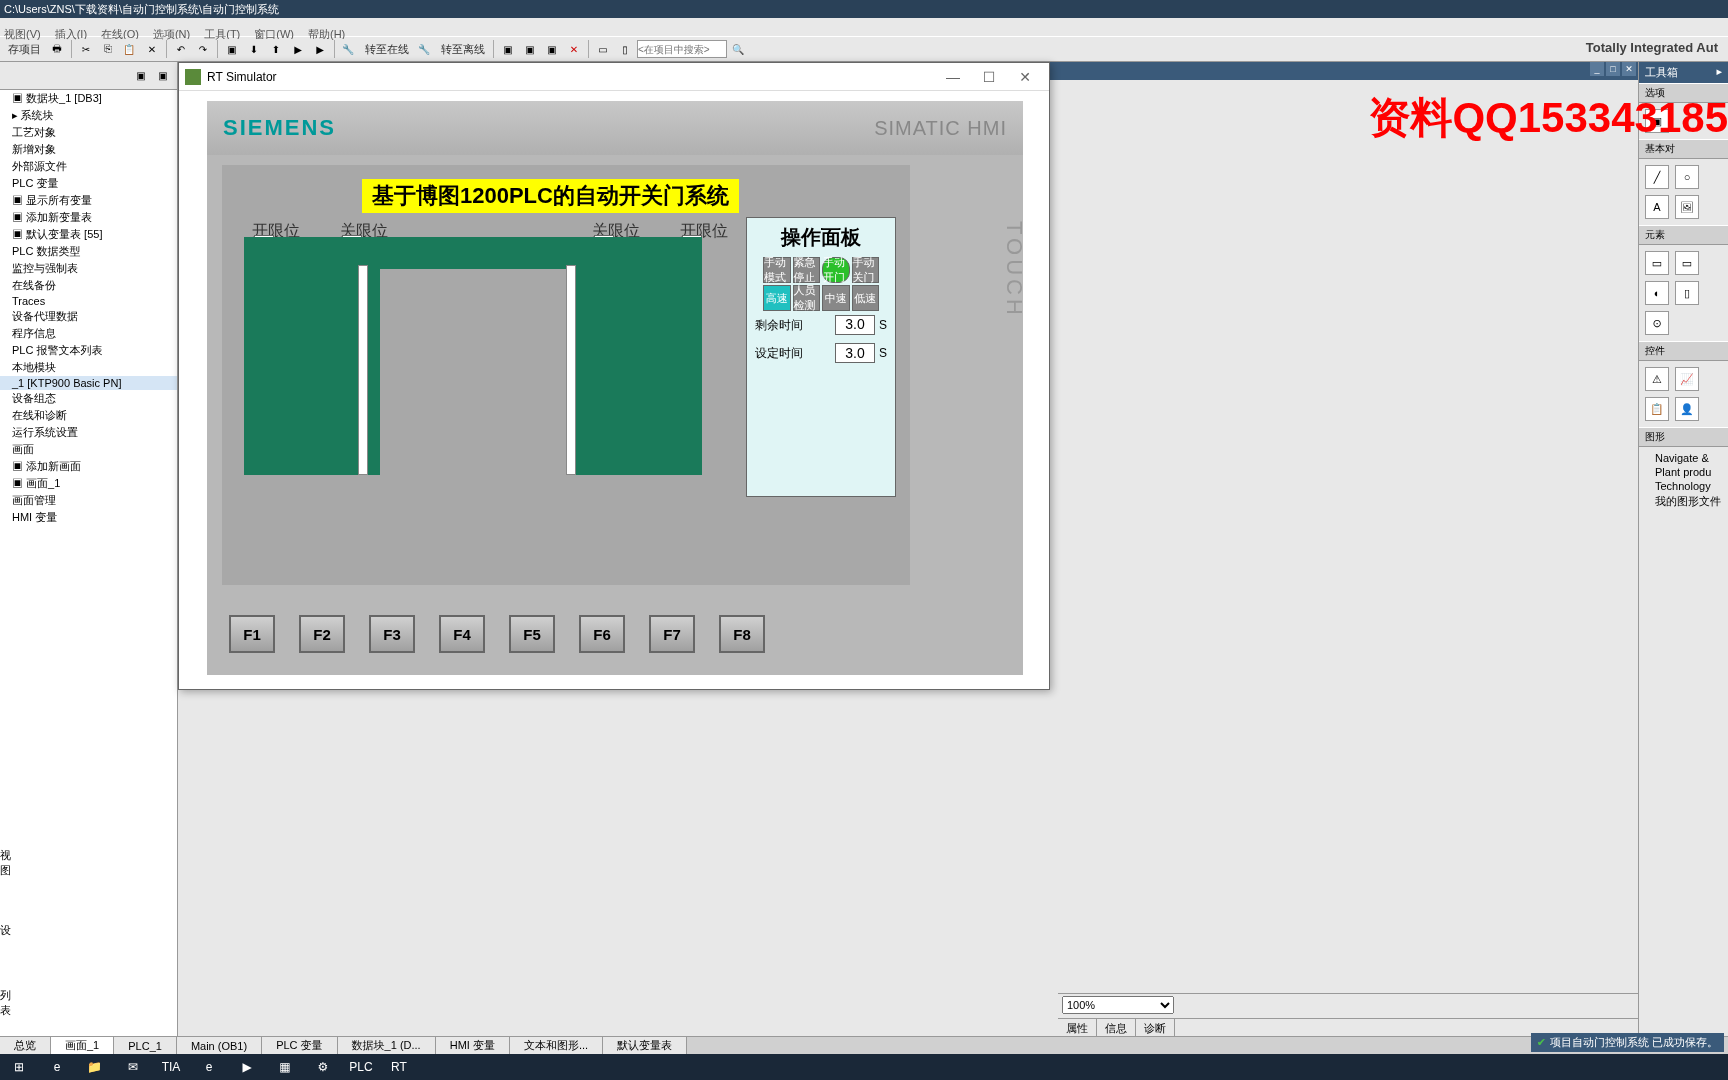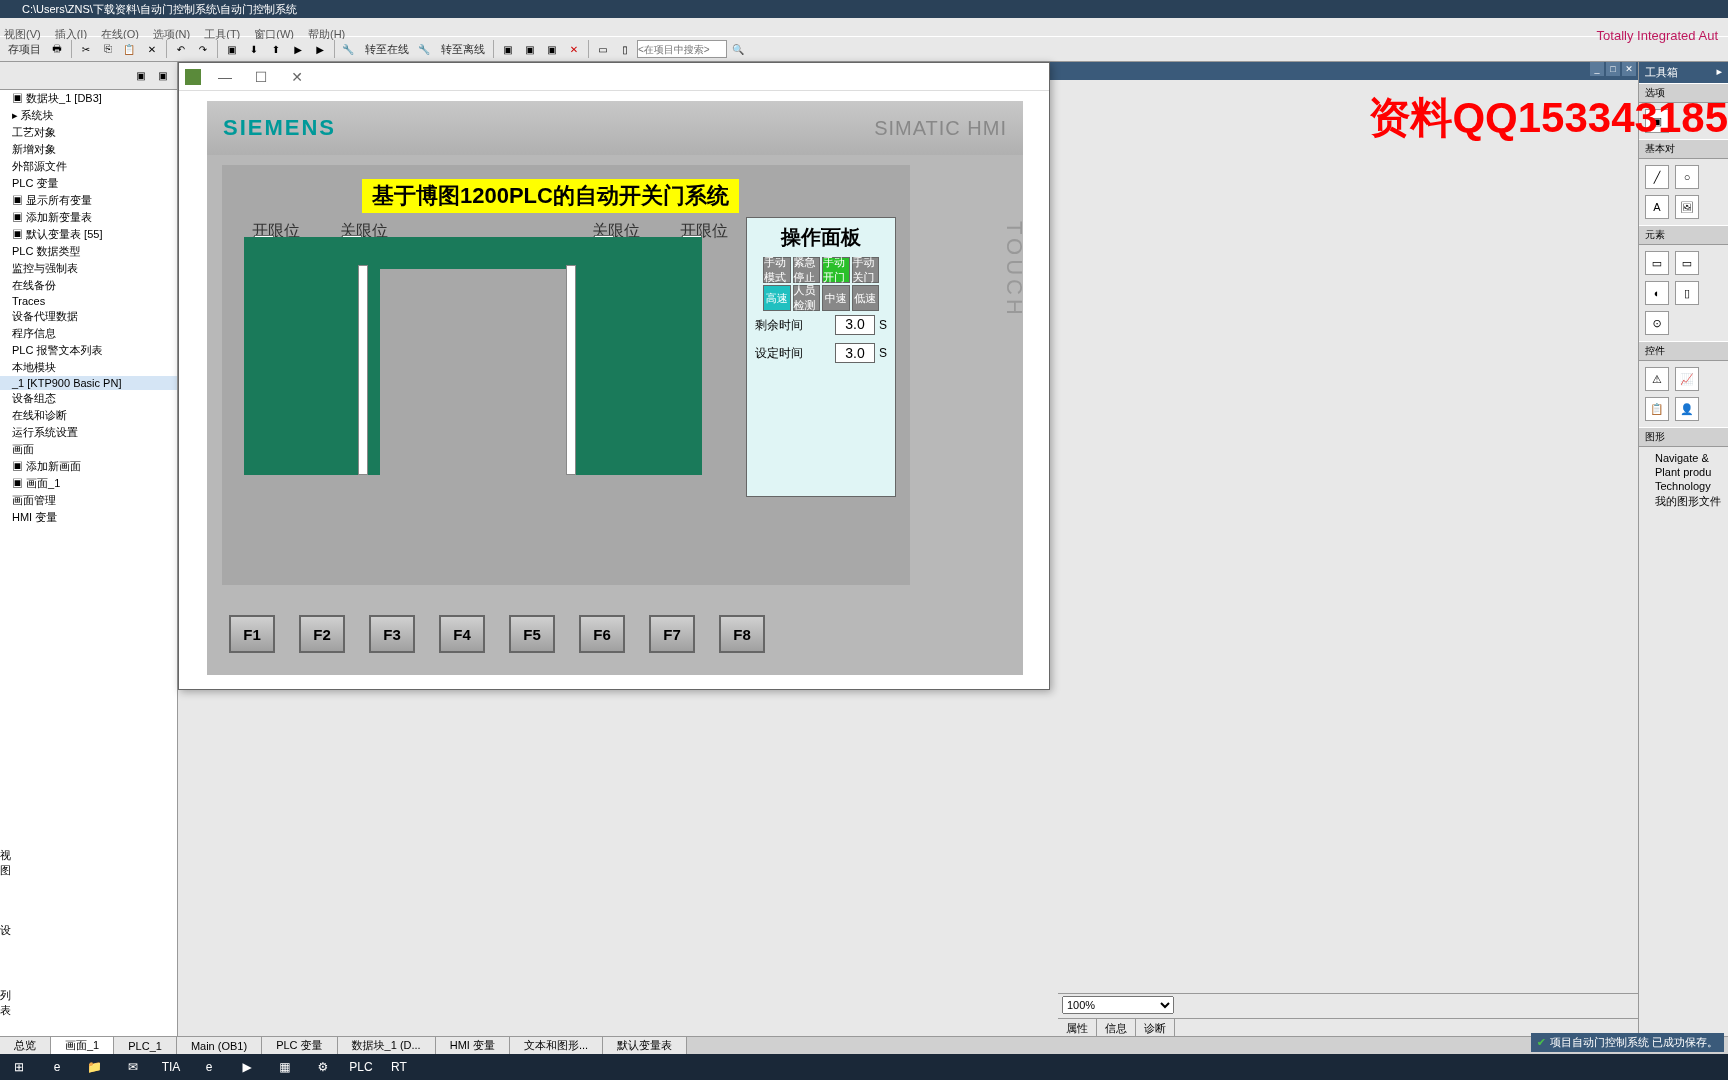--- a/index.html
+++ b/index.html
@@ -1,26 +1,26 @@
 <!DOCTYPE html>
 <html><head>
 <meta charset="utf-8">
 <style>
 * { margin: 0; padding: 0; box-sizing: border-box; font-family: "Microsoft YaHei", Arial, sans-serif; }
 body { width: 1728px; height: 1080px; background: #d0d0d0; overflow: hidden; position: relative; }
 
-.titlebar { height: 18px; background: #2a4158; color: #fff; font-size: 11px; padding: 2px 22px; }
+.titlebar { height: 18px; background: #2a4158; color: #fff; font-size: 11px; padding: 2px 4px; }
 .menubar { height: 18px; background: #e8e8e8; padding: 9px 4px; font-size: 11px; color: #555; display: flex; gap: 14px; }
 .menubar span { cursor: pointer; }
 .toolbar { height: 26px; background: #e8e8e8; border-top: 1px solid #fff; border-bottom: 1px solid #999; display: flex; align-items: center; padding: 0 4px; gap: 2px; }
 .tool-btn { width: 20px; height: 20px; border: 1px solid transparent; background: #e8e8e8; font-size: 10px; display: flex; align-items: center; justify-content: center; }
 .tool-sep { width: 1px; height: 18px; background: #aaa; margin: 0 2px; }
 .tool-text { font-size: 11px; color: #333; padding: 0 4px; }
 .tool-search { width: 90px; height: 18px; font-size: 10px; border: 1px solid #999; }
-.tia-label { position: absolute; right: 10px; top: 28px; font-size: 13px; color: #be185d; }
+.tia-label { position: absolute; right: 10px; top: 40px; font-size: 13px; color: #404040; font-weight: bold; }
 
 .main-area { position: absolute; top: 62px; left: 0; right: 0; bottom: 42px; background: #d8d8d8; }
 
 .tree-panel { position: absolute; left: 0; top: 0; width: 178px; bottom: 0; background: #fff; border-right: 1px solid #999; }
 .tree-toolbar { height: 28px; background: #e8e8e8; border-bottom: 1px solid #999; display:flex; align-items:center; justify-content:flex-end; padding:0 4px; gap:2px;}
 .tree-list { font-size: 11px; }
 .tree-item { padding: 1px 2px 1px 12px; cursor: pointer; white-space: nowrap; overflow: hidden; }
 .tree-item.selected { background: #d5e5f5; }
 
 .right-panel { position: absolute; right: 0; top: 0; width: 90px; bottom: 0; background: #e8e8e8; border-left: 1px solid #999; }
@@ -59,21 +59,21 @@
 .door-bg.left { left: 22px; top: 72px; width: 136px; height: 238px; }
 .door-bg.right { left: 344px; top: 72px; width: 136px; height: 238px; }
 .door-center-left{position:absolute; left:136px; top:100px; width:10px; height:210px; background:#fff; border:1px solid #888;}
 .door-center-right{position:absolute; left:344px; top:100px; width:10px; height:210px; background:#fff; border:1px solid #888;}
 .door-beam{position:absolute; left:22px; top:72px; width:458px; height:32px; background:#1a7a5a;}
 
 .control-panel { position: absolute; right: 14px; top: 52px; width: 150px; height: 280px; background: #e0f5f5; border: 1px solid #666; }
 .panel-title { text-align: center; font-size: 20px; font-weight: bold; padding: 6px 0; }
 .panel-grid { display: grid; grid-template-columns: 1fr 1fr 1fr 1fr; gap: 2px; padding: 0 16px; }
 .panel-btn { height: 26px; border: 1px solid #666; background: #888; color: #fff; font-size: 11px; display: flex; align-items: center; justify-content: center; cursor: pointer; }
-.panel-btn.green { background: #2ac02a; }
+.panel-btn.green { background: #2ac02a; border-radius: 11px; }
 .panel-btn.cyan { background: #20c0c0; }
 .panel-time-row { display: flex; align-items: center; gap: 4px; padding: 4px 8px; font-size: 12px; }
 .panel-time-label { flex: 1; }
 .panel-time-val { width: 40px; height: 20px; background: #fff; border: 1px solid #666; text-align: center; font-size: 14px; }
 
 .fkey-row { position: absolute; left: 22px; bottom: 22px; display: flex; gap: 24px; }
 .fkey { width: 46px; height: 38px; background: linear-gradient(#d0d0d0,#a0a0a0); border: 2px solid #666; display: flex; align-items: center; justify-content: center; font-size: 15px; font-weight: bold; cursor:pointer;}
 
 .watermark { position: absolute; top: 90px; right: 0; font-size: 42px; font-weight: bold; color: #ff0000; z-index: 100; white-space: nowrap; }
 
@@ -197,20 +197,21 @@
     <div class="tabs-row" style="position:absolute; bottom:0; left:880px; right:0;">
       <div class="tab-btn">属性</div>
       <div class="tab-btn">信息</div>
       <div class="tab-btn">诊断</div>
     </div>
   </div>
 
   <div class="simulator-window">
     <div class="sim-titlebar">
       <div class="sim-title-icon"></div>
+      <div class="sim-title-text">RT Simulator</div>
       <div class="sim-win-btn">—</div>
       <div class="sim-win-btn">☐</div>
       <div class="sim-win-btn">✕</div>
     </div>
 
     <div class="hmi-device">
       <div class="hmi-top">
         <div class="hmi-logo">SIEMENS</div>
         <div class="hmi-brand">SIMATIC HMI</div>
       </div>

